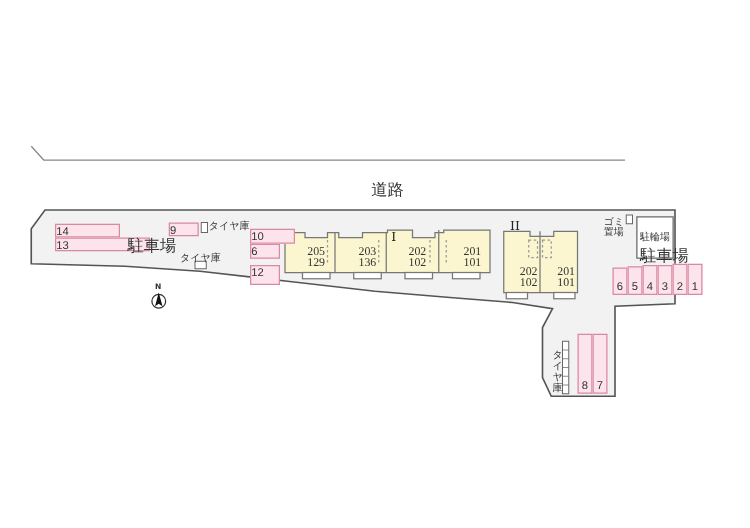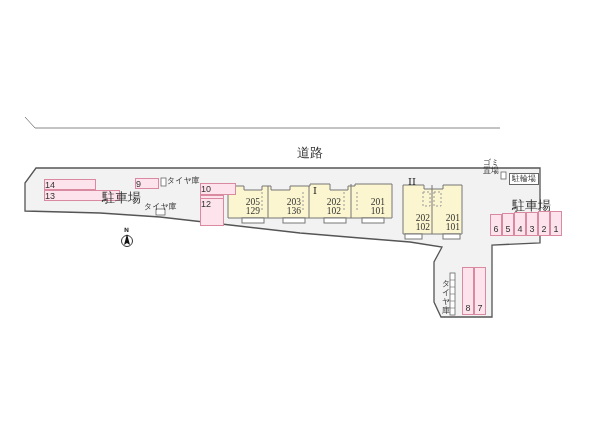--- a/index.html
+++ b/index.html
@@ -9,21 +9,21 @@
     .lbl { position: absolute; font-size: 13px; color: #333; white-space: nowrap; line-height: 1; }
     .lbl-sm { font-size: 8px; }
     .slot { position: absolute; background: #fde4ec; border: 1px solid #d98aa0; box-sizing: border-box;
             font-size: 9px; color: #333; font-family: "Liberation Sans", sans-serif; }
     .slot.h { padding-right: 3px; line-height: 10px; }
     .slot.v { text-align: center; display: flex; align-items: flex-end; justify-content: center; padding-bottom: 1px; }
     .unit-num { position: absolute; font-family: Liberation Serif, serif; font-size: 9.5px;
                 text-align: right; line-height: 9px; color: #333; }
     .bld-label { position: absolute; font-family: "DejaVu Serif", serif; font-size: 10px; color: #222; }
     .box-label { position: absolute; border: 1px solid #666; background: #fff; font-size: 8px;
-                 padding: 1px 2px; line-height: 1; }
+                 padding: 12px 2px; line-height: 1; }
   </style>
 </head>
 <body>
 
 <svg class="site" width="600" height="422" viewBox="0 0 600 422">
 
   <polyline points="25,117 35,128 500,128" fill="none" stroke="#888" stroke-width="1"></polyline>
 
   <path d="M 36,168 L 540,168 L 540,243 L 445,245 L 435,256 L 434,300 L 440,317 L 492,317 L 492,236 L 540,236 L 540,168
            M 36,168 L 25,182 L 25,210 L 100,213 L 140,216 L 200,222 L 260,228 L 320,235 L 360,237 L 420,240 L 445,247 L 435,258 L 434,300 L 441,317 L 492,317 L 492,244 L 540,243" fill="none" stroke="none"></path>
@@ -77,21 +77,21 @@
 <div class="slot h" style="left:44px; top:179px; width:52px; height:11px;">14</div>
 <div class="slot h" style="left:44px; top:190px; width:76px; height:11px;">13</div>
 <div class="lbl" style="left:102px; top:191px;">駐車場</div>
 
 <div class="slot h" style="left:135px; top:178px; width:24px; height:11px;">9</div>
 <div class="lbl lbl-sm" style="left:167px; top:177px;">タイヤ庫</div>
 <div class="lbl lbl-sm" style="left:144px; top:203px;">タイヤ庫</div>
 
 <div class="slot h" style="left:200px; top:183px; width:36px; height:12px;">10</div>
 <div class="slot h" style="left:200px; top:195px; width:24px; height:12px;">6</div>
-<div class="slot h" style="left:200px; top:198px; width:24px; height:28px;">12</div>
+<div class="slot h" style="left:200px; top:212px; width:24px; height:16px;">12</div>
 
 <div class="bld-label" style="left:313px; top:185px;">I</div>
 <div class="unit-num" style="left:236px; top:198px; width:24px;">
   <div>205</div>
   <div>129</div>
 </div>
 <div class="unit-num" style="left:277px; top:198px; width:24px;">
   <div>203</div>
   <div>136</div>
 </div>
@@ -107,21 +107,21 @@
 <div class="bld-label" style="left:408px; top:176px;">II</div>
 <div class="unit-num" style="left:406px; top:214px; width:24px;">
   <div>202</div>
   <div>102</div>
 </div>
 <div class="unit-num" style="left:436px; top:214px; width:24px;">
   <div>201</div>
   <div>101</div>
 </div>
 
-<div class="lbl lbl-sm" style="left:483px; top:159px; line-height:8px;">
+<div class="lbl lbl-sm" style="left:483px; top:174px; line-height:8px;">
   <div>ゴミ</div>
   <div>置場</div>
 </div>
 <div class="box-label" style="left:509px; top:173px;">駐輪場</div>
 
 <div class="lbl" style="left:512px; top:199px;">駐車場</div>
 <div class="slot v" style="left:490px; top:214px; width:12px; height:22px;">6</div>
 <div class="slot v" style="left:502px; top:213px; width:12px; height:23px;">5</div>
 <div class="slot v" style="left:514px; top:212px; width:12px; height:24px;">4</div>
 <div class="slot v" style="left:526px; top:212px; width:12px; height:24px;">3</div>

